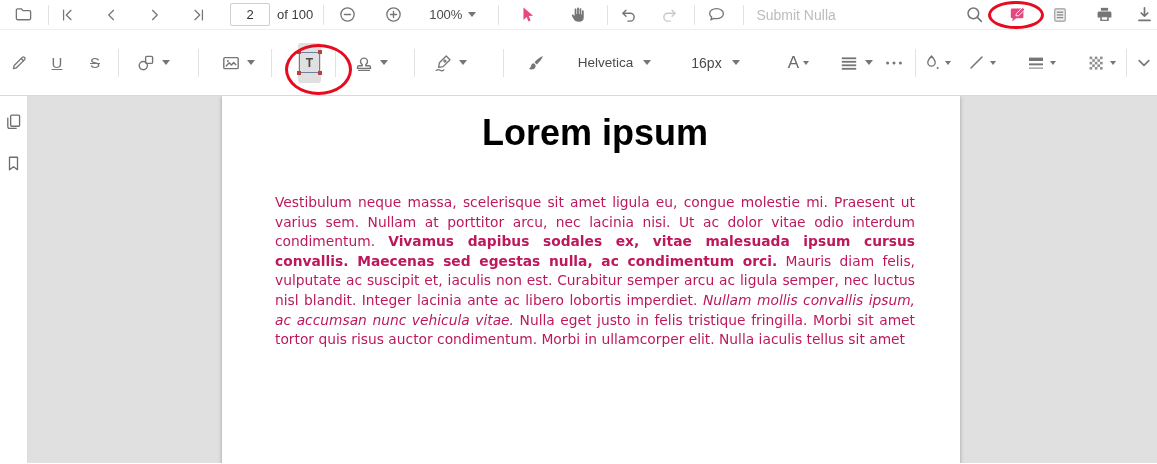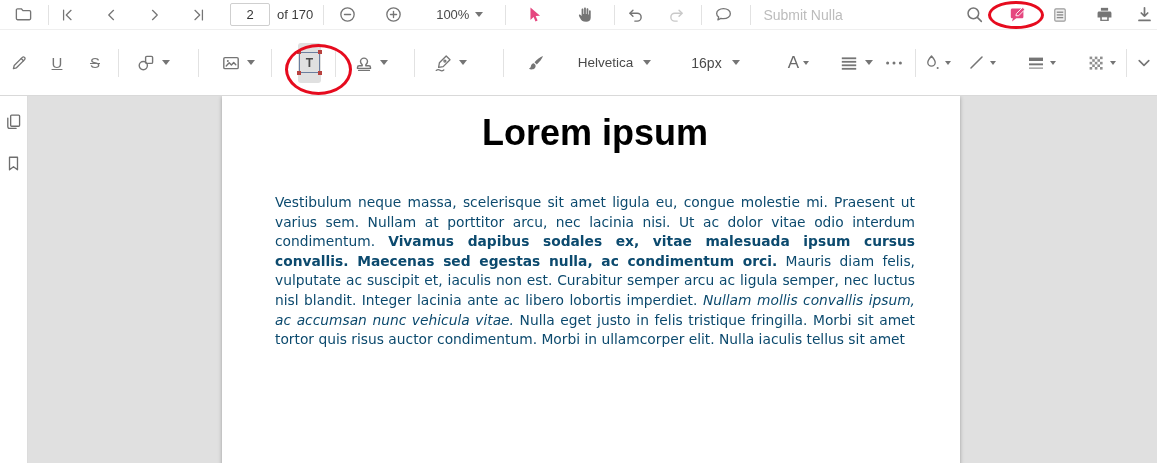--- a/index.html
+++ b/index.html
@@ -60,21 +60,21 @@
             border:none; background:transparent; cursor:pointer; padding:0; }
   .viewer { flex:1; background:#e0e0e0; position:relative; overflow:hidden; }
   .page { position:absolute; left:194px; top:0; width:738px; height:430px;
           background:#fff; box-shadow:0 1px 4px rgba(0,0,0,.30);
           padding:16px 45px 0 53px; }
   .doc-title { font-size:36px; font-weight:bold; color:#000; text-align:center;
                line-height:42px; font-family:"Liberation Sans", sans-serif; }
   .doc-subtitle { margin-top:58px; font-size:21px; font-weight:bold; color:#000;
                   line-height:28px; text-indent:24px; text-align:justify;
                   font-family:"Liberation Sans", sans-serif; }
-  .doc-body { margin-top:39px; font-size:13.8px; color:#0c4a6e; line-height:19.6px;
+  .doc-body { margin-top:39px; font-size:13.8px; color:#be185d; line-height:19.6px;
               text-align:justify; font-family:"DejaVu Sans", sans-serif; }
 </style>
 </head>
 <body>
 
 <div class="app">
 
   <div class="tb tb1">
     <button class="ib">
       <svg class="oi" width="19" height="19" viewBox="0 0 20 20">
@@ -98,36 +98,36 @@
           <path d="M7.2 4.8 12.5 10 7.2 15.2"></path>
         </svg>
     </button>
     <button class="ib" style="margin-left:14px">
       <svg class="oi" width="18" height="18" viewBox="0 0 20 20">
           <path d="M5.5 4.8 10.8 10l-5.3 5.2"></path>
           <path d="M13.8 4.5v11"></path>
         </svg>
     </button>
     <input class="page-input" style="margin-left: 16px;" value="2">
-    <span class="of-label">of 170</span>
+    <span class="of-label">of 100</span>
     <div class="sep" style="margin-left:10px"></div>
     <button class="ib" style="margin-left:8px">
       <svg class="oi" width="19" height="19" viewBox="0 0 20 20">
           <circle cx="10" cy="10" r="7"></circle>
           <path d="M6.8 10h6.4"></path>
         </svg>
     </button>
     <button class="ib" style="margin-left:16px">
       <svg class="oi" width="19" height="19" viewBox="0 0 20 20">
           <circle cx="10" cy="10" r="7"></circle>
           <path d="M6.8 10h6.4"></path>
           <path d="M10 6.8v6.4"></path>
         </svg>
     </button>
-    <button class="grp" style="margin-left:28px">
+    <button class="grp" style="margin-left:21px">
       <span class="lbl">100%</span>
       <span class="caret"></span>
     </button>
     <div class="sep" style="margin-left:22px"></div>
     <button class="ib" style="margin-left:12px">
       <svg width="19" height="19" viewBox="0 0 20 20">
           <path style="fill:var(--accent,#e5477f)" d="M6.8 2.6v13.2l3.3-3.2 2 4.7 2.2-.9-2-4.7 4.6-.4z"></path>
         </svg>
     </button>
     <button class="ib" style="margin-left:22px">

